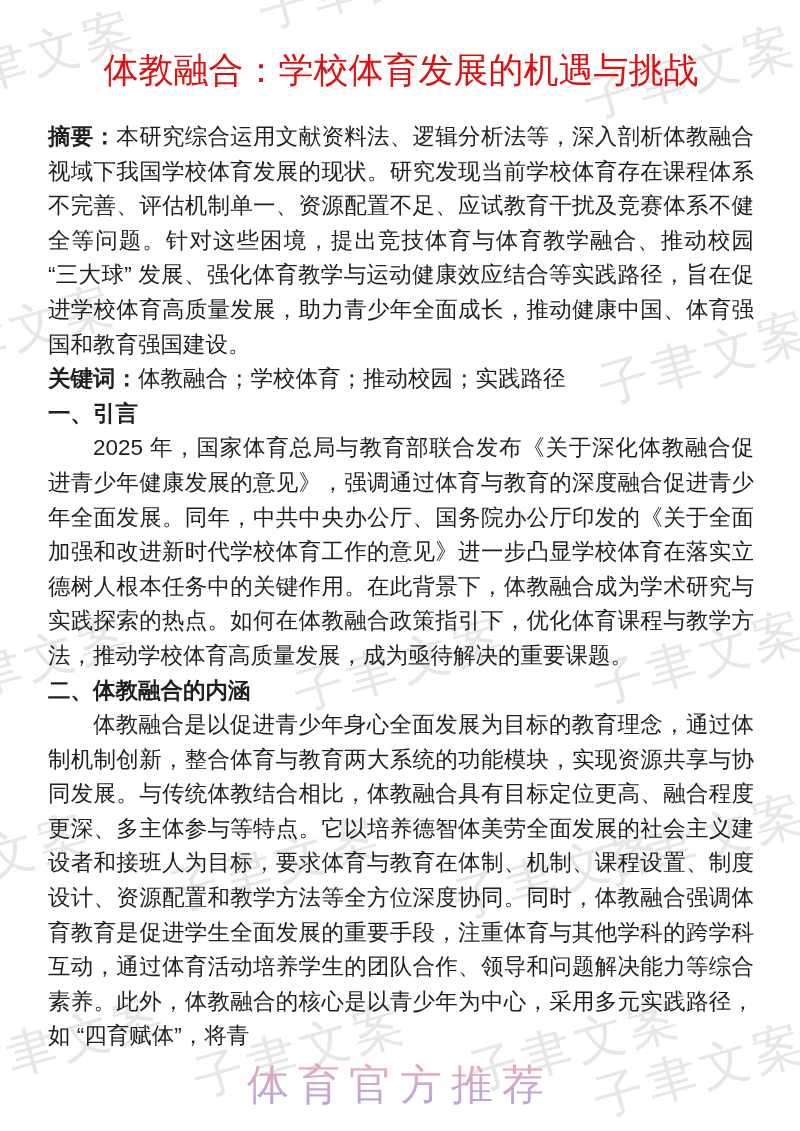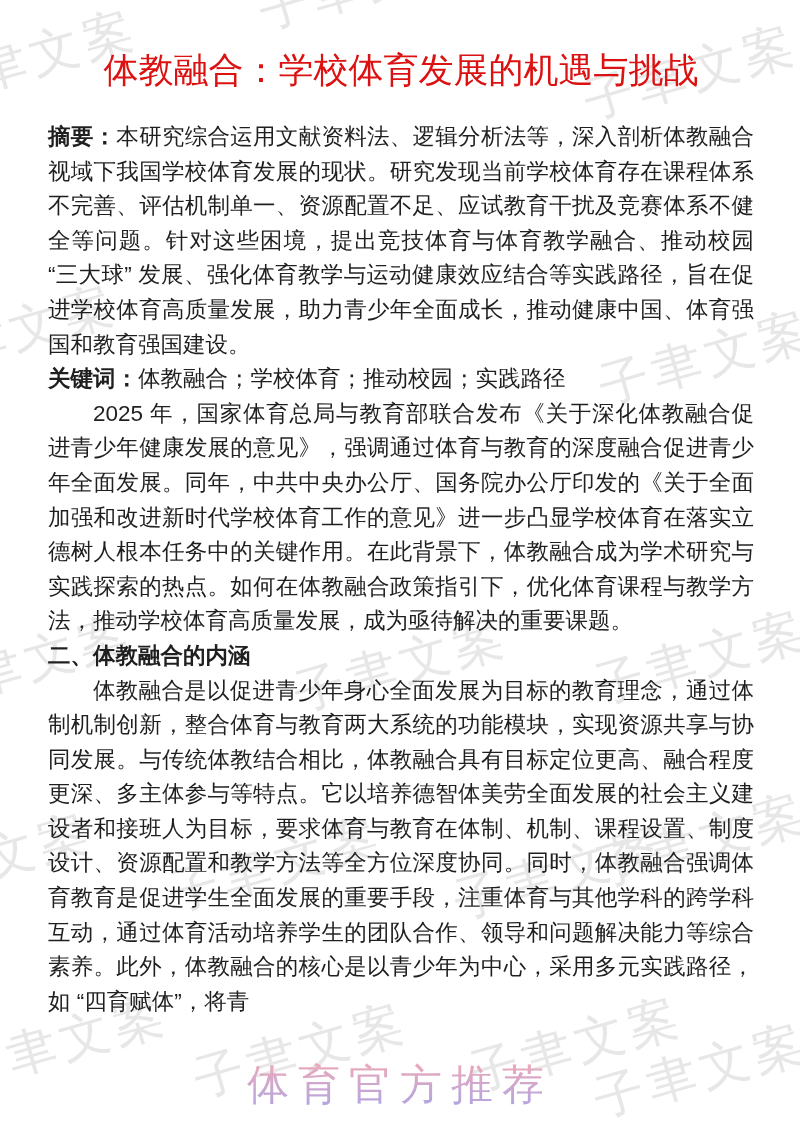--- a/index.html
+++ b/index.html
@@ -91,20 +91,21 @@
   </div>
 
   <div class="content">
 
     <h1 class="doc-title" style="color: rgb(220, 18, 18);">体教融合：学校体育发展的机遇与挑战</h1>
 
     <p class="body-text"><span class="label">摘要：</span><span>本研究综合运用文献资料法、逻辑分析法等，深入剖析体教融合视域下我国学校体育发展的现状。研究发现当前学校体育存在课程体系不完善、评估机制单一、资源配置不足、应试教育干扰及竞赛体系不健全等问题。针对这些困境，提出竞技体育与体育教学融合、推动校园 “三大球” 发展、强化体育教学与运动健康效应结合等实践路径，旨在促进学校体育高质量发展，助力青少年全面成长，推动健康中国、体育强国和教育强国建设。</span></p>
 
     <p class="body-text"><span class="label">关键词：</span><span>体教融合；学校体育；推动校园；实践路径</span></p>
 
+    <h2 class="sec-heading">一、引言</h2>
 
     <p class="body-text indent">2025 年，国家体育总局与教育部联合发布《关于深化体教融合促进青少年健康发展的意见》，强调通过体育与教育的深度融合促进青少年全面发展。同年，中共中央办公厅、国务院办公厅印发的《关于全面加强和改进新时代学校体育工作的意见》进一步凸显学校体育在落实立德树人根本任务中的关键作用。在此背景下，体教融合成为学术研究与实践探索的热点。如何在体教融合政策指引下，优化体育课程与教学方法，推动学校体育高质量发展，成为亟待解决的重要课题。</p>
 
     <h2 class="sec-heading">二、体教融合的内涵</h2>
 
     <p class="body-text indent">体教融合是以促进青少年身心全面发展为目标的教育理念，通过体制机制创新，整合体育与教育两大系统的功能模块，实现资源共享与协同发展。与传统体教结合相比，体教融合具有目标定位更高、融合程度更深、多主体参与等特点。它以培养德智体美劳全面发展的社会主义建设者和接班人为目标，要求体育与教育在体制、机制、课程设置、制度设计、资源配置和教学方法等全方位深度协同。同时，体教融合强调体育教育是促进学生全面发展的重要手段，注重体育与其他学科的跨学科互动，通过体育活动培养学生的团队合作、领导和问题解决能力等综合素养。此外，体教融合的核心是以青少年为中心，采用多元实践路径，如 “四育赋体”，将青</p>
 
   </div>
 
   <div class="promo" style="background-image: linear-gradient(rgb(243, 169, 182), rgb(171, 165, 229));">体育官方推荐</div>

